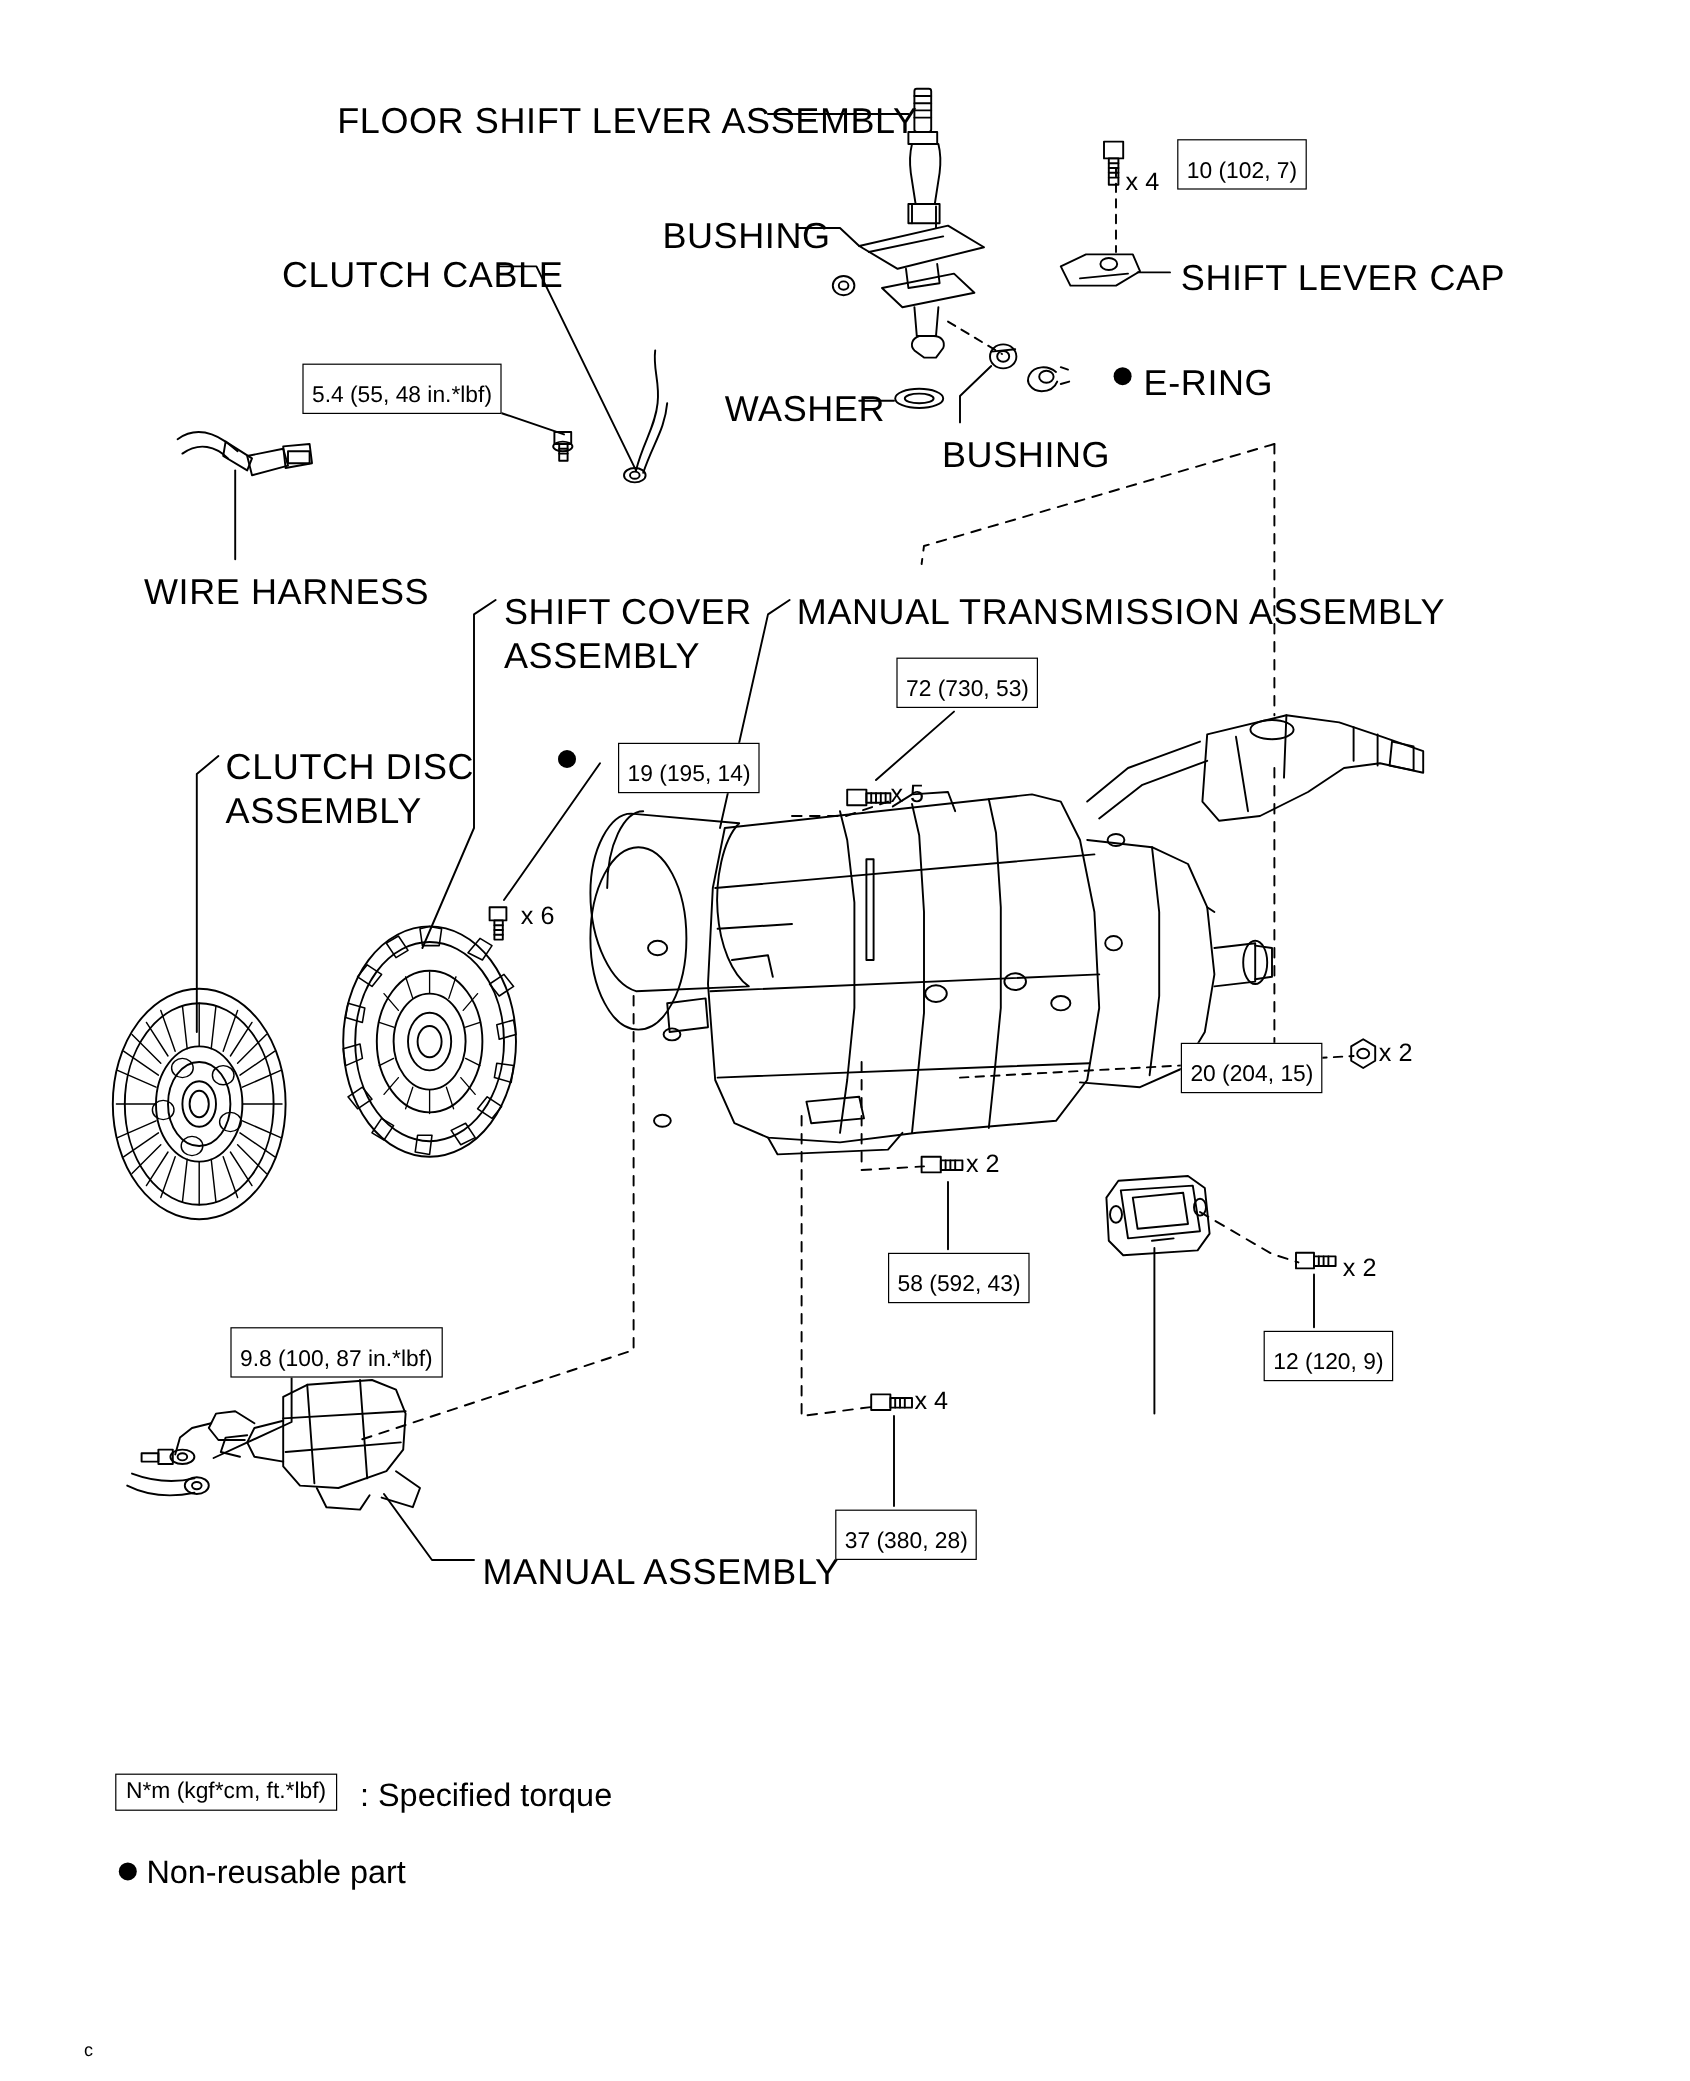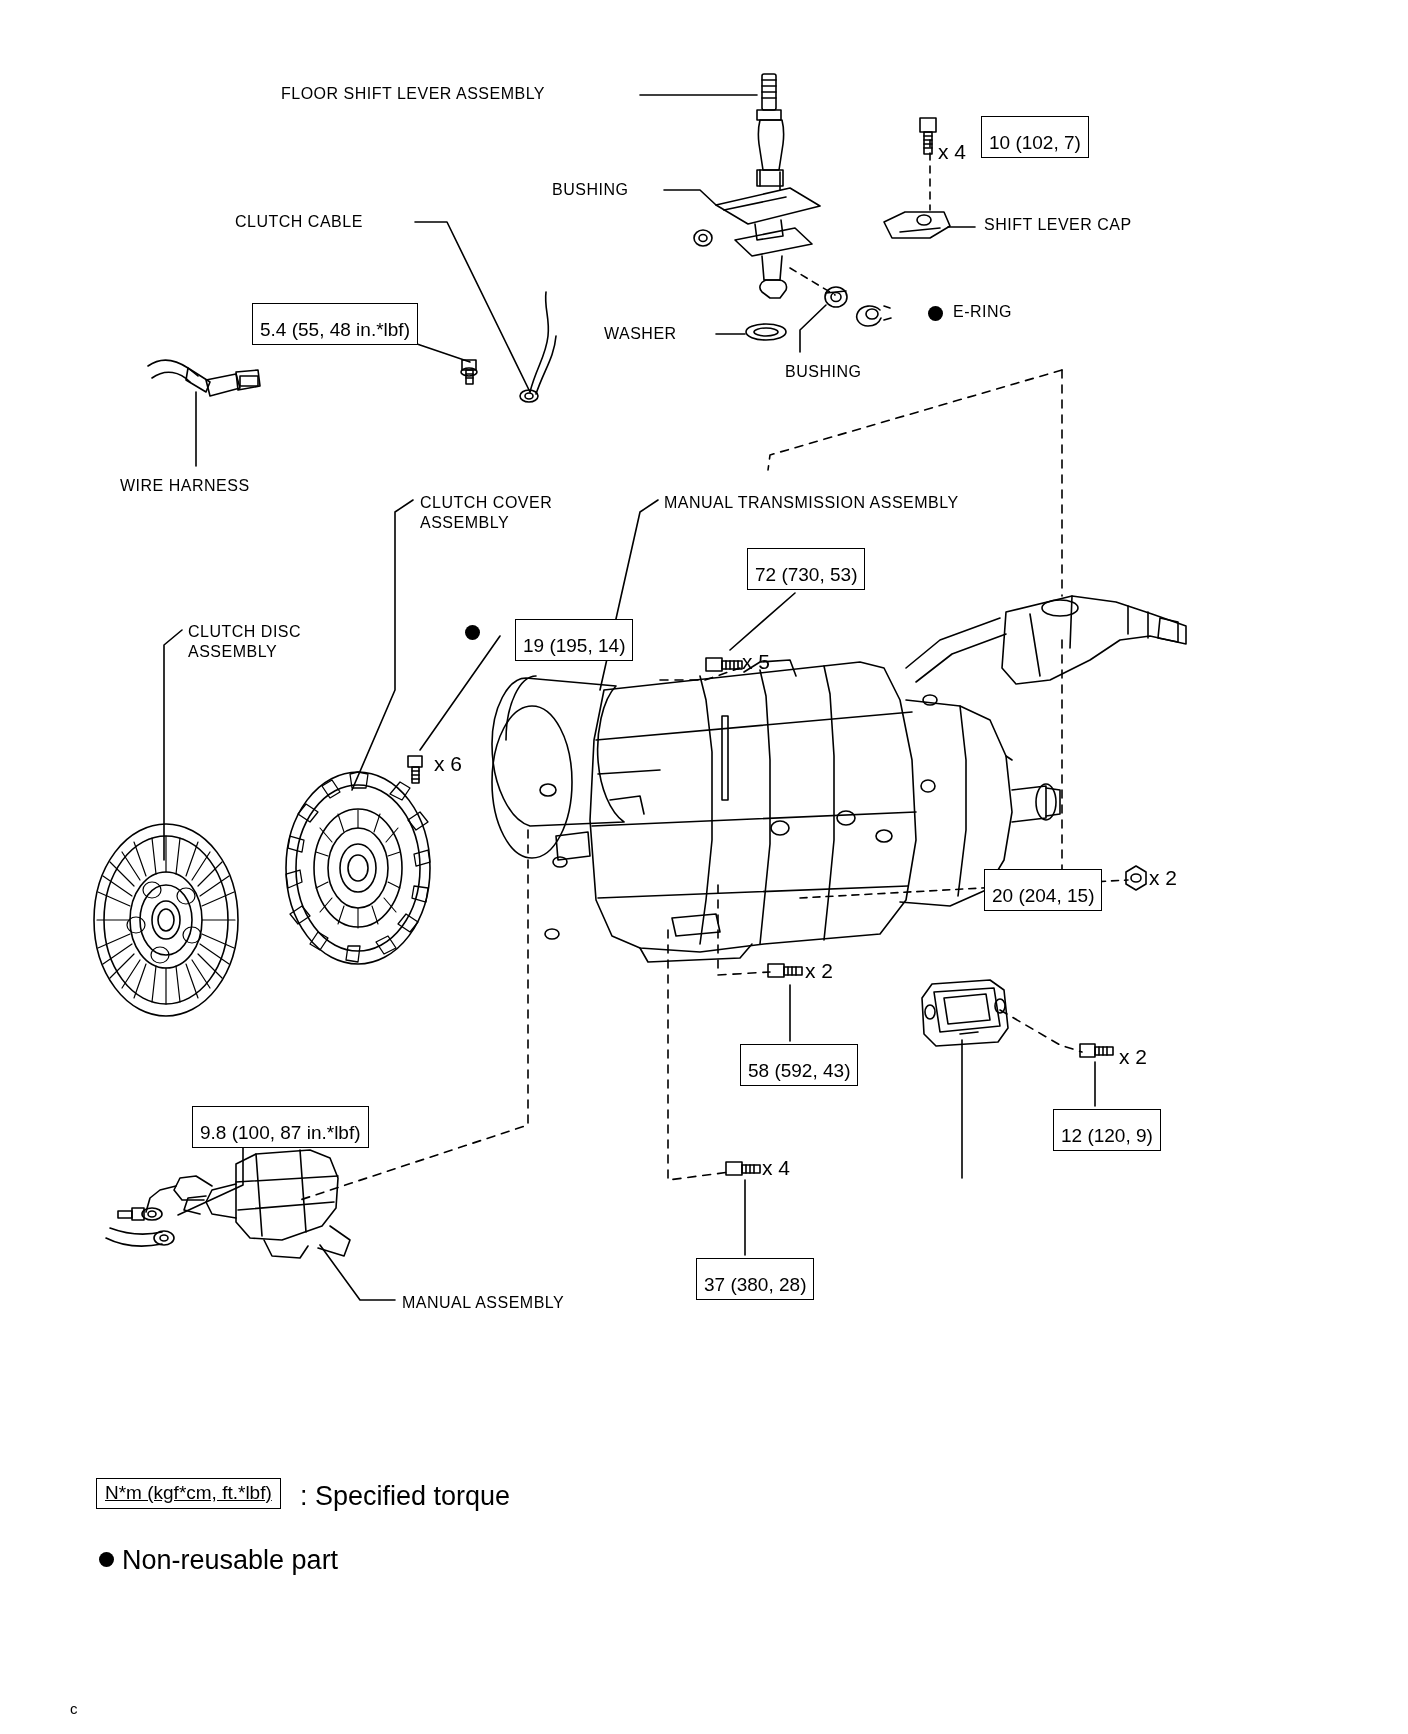--- a/index.html
+++ b/index.html
@@ -13,21 +13,21 @@
   }
   #page {
     position: relative;
     width: 1408px;
     height: 1734px;
     overflow: hidden;
     background: #ffffff;
   }
   .lbl {
     position: absolute;
-    font-size: 16px;
+    font-size: 30px;
     letter-spacing: 0.5px;
     line-height: 1.22;
     white-space: pre;
     color: #000;
   }
   .torque {
     position: absolute;
     font-size: 19px;
     border: 1.6px solid #000;
     padding: 16px 7px 3px 7px;
@@ -412,21 +412,21 @@
   </svg>
 
   <div class="lbl" style="left:281px;top:84px;">FLOOR SHIFT LEVER ASSEMBLY</div>
   <div class="lbl" style="left:552px;top:180px;">BUSHING</div>
   <div class="lbl" style="left:235px;top:212px;">CLUTCH CABLE</div>
   <div class="lbl" style="left:984px;top:215px;">SHIFT LEVER CAP</div>
   <div class="lbl" style="left:604px;top:324px;">WASHER</div>
   <div class="lbl" style="left:953px;top:302px;">E-RING</div>
   <div class="lbl" style="left:785px;top:362px;">BUSHING</div>
   <div class="lbl" style="left:120px;top:476px;">WIRE HARNESS</div>
-  <div class="lbl" style="left:420px;top:493px;">CLUTCH COVER
+  <div class="lbl" style="left:420px;top:493px;">SHIFT COVER
 ASSEMBLY</div>
   <div class="lbl" style="left:664px;top:493px;">MANUAL TRANSMISSION ASSEMBLY</div>
   <div class="lbl" style="left:188px;top:622px;">CLUTCH DISC
 ASSEMBLY</div>
   <div class="lbl" style="left:402px;top:1293px;">MANUAL ASSEMBLY</div>
 
   <div class="torque" style="left:981px;top:116px;">10 (102, 7)</div>
   <div class="torque" style="left:252px;top:303px;">5.4 (55, 48 in.*lbf)</div>
   <div class="torque" style="left:747px;top:548px;">72 (730, 53)</div>
   <div class="torque" style="left:515px;top:619px;text-align:center;">19 (195, 14)</div>
@@ -440,20 +440,20 @@
   <div class="mult" style="left:742px;top:650px;">x 5</div>
   <div class="mult" style="left:434px;top:752px;">x 6</div>
   <div class="mult" style="left:1149px;top:866px;">x 2</div>
   <div class="mult" style="left:805px;top:959px;">x 2</div>
   <div class="mult" style="left:1119px;top:1045px;">x 2</div>
   <div class="mult" style="left:762px;top:1156px;">x 4</div>
 
   <div class="dot" style="left:928px;top:306px;"></div>
   <div class="dot" style="left:465px;top:625px;"></div>
 
-  <div class="legend-box" style="left:96px;top:1478px;text-decoration:underline;">N*m (kgf*cm, ft.*lbf)</div>
+  <div class="legend-box" style="left:96px;top:1478px;">N*m (kgf*cm, ft.*lbf)</div>
   <div class="legend-text" style="left:300px;top:1481px;">: Specified torque</div>
   <div class="dot" style="left:99px;top:1552px;"></div>
   <div class="legend-text" style="left:122px;top:1545px;">Non-reusable part</div>
 
   <div class="corner-c">c</div>
 
 </div>
 
 </body></html>

